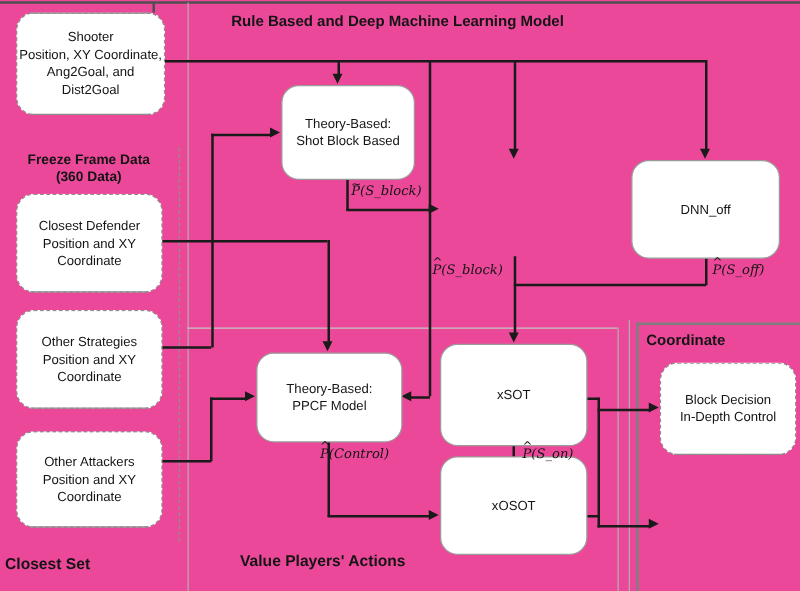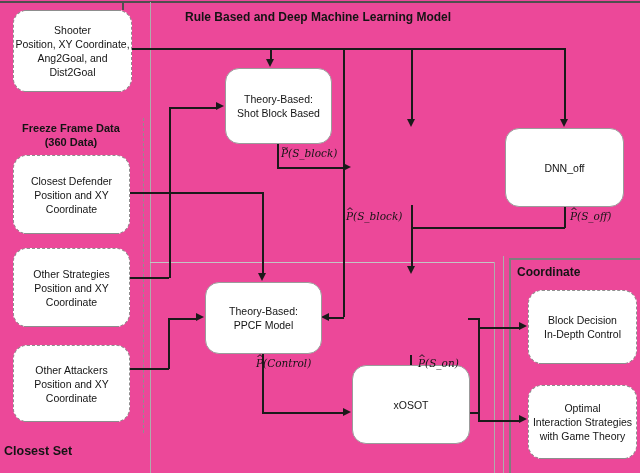--- a/index.html
+++ b/index.html
@@ -46,20 +46,21 @@
   <div class="div-v" style="left:150px;top:2px;height:471px"></div>
   <div class="div-h" style="left:150px;top:262px;width:344px"></div>
   <div class="div-v" style="left:494px;top:262px;height:211px"></div>
   <div class="div-v" style="left:503px;top:256px;height:217px"></div>
   <div class="div-v" style="left:509px;top:258px;height:215px;width:1.5px;background:#7e7e7e"></div>
   <div class="div-h" style="left:509px;top:258px;width:131px;height:1.5px;background:#7e7e7e"></div>
   <div class="dashed-v" style="left:143px;top:118px;height:315px"></div>
 
   <div class="ptitle" style="left:185px;top:10px;font-size:12px">Rule Based and Deep Machine Learning Model</div>
   <div class="ptitle" style="left:4px;top:444px;font-size:12.5px">Closest Set</div>
+  <div class="ptitle" style="left:192px;top:442px;font-size:12.5px">Value Players' Actions</div>
   <div class="ptitle" style="left:517px;top:265px;font-size:12px">Coordinate</div>
   <div class="ptitle" style="left:10px;top:121px;width:122px;text-align:center;font-size:11px;line-height:14px">
     <div>Freeze Frame Data</div>
     <div>(360 Data)</div>
   </div>
 
   <div class="box dashed topline" style="left:13px;top:10px;width:117px;height:80px">
     <div>Shooter</div>
     <div>Position, XY Coordinate,</div>
     <div>Ang2Goal, and</div>
@@ -85,32 +86,30 @@
     <div>Theory-Based:</div>
     <div>Shot Block Based</div>
   </div>
   <div class="box solid" style="left:505px;top:128px;width:117px;height:77px">
     <div>DNN_off</div>
   </div>
   <div class="box solid" style="left:205px;top:282px;width:115px;height:70px">
     <div>Theory-Based:</div>
     <div>PPCF Model</div>
   </div>
+  <div class="box solid" style="left:352px;top:275px;width:116px;height:80px">
+    <div>xSOT</div>
+  </div>
   <div class="box solid" style="left:352px;top:365px;width:116px;height:77px">
     <div>xOSOT</div>
   </div>
 
   <div class="box dashed" style="left:528px;top:290px;width:107px;height:72px">
     <div>Block Decision</div>
     <div>In-Depth Control</div>
-  </div>
-  <div class="box dashed" style="left:528px;top:385px;width:107px;height:72px">
-    <div>Optimal</div>
-    <div>Interaction Strategies</div>
-    <div>with Game Theory</div>
   </div>
 
   <span class="plabel" style="left:281px;top:147px"><span class="acc">~</span><span class="pbase">P(S_block)</span></span>
   <span class="plabel" style="left:346px;top:210px"><span class="acc">^</span><span class="pbase">P(S_block)</span></span>
   <span class="plabel" style="left:570px;top:210px"><span class="acc">^</span><span class="pbase">P(S_off)</span></span>
   <span class="plabel" style="left:256px;top:357px"><span class="acc">^</span><span class="pbase">P(Control)</span></span>
   <span class="plabel" style="left:418px;top:357px"><span class="acc">^</span><span class="pbase">P(S_on)</span></span>
 
   <div class="hl" style="left:130px;top:48px;width:434px"></div>
   <div class="vl" style="left:270px;top:48px;height:13px"></div>

